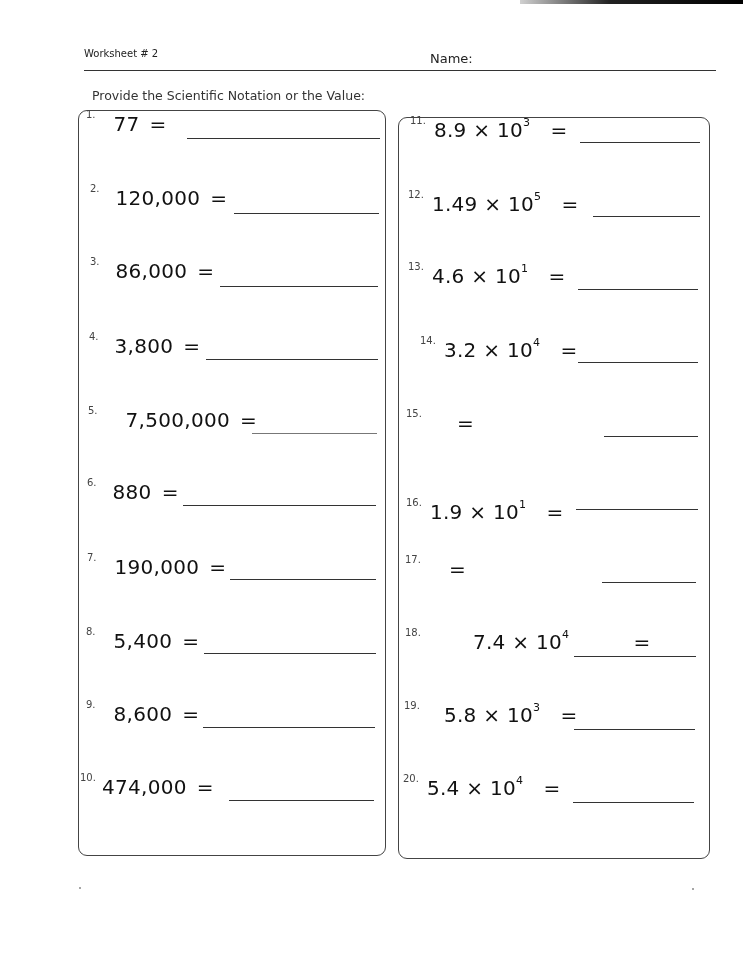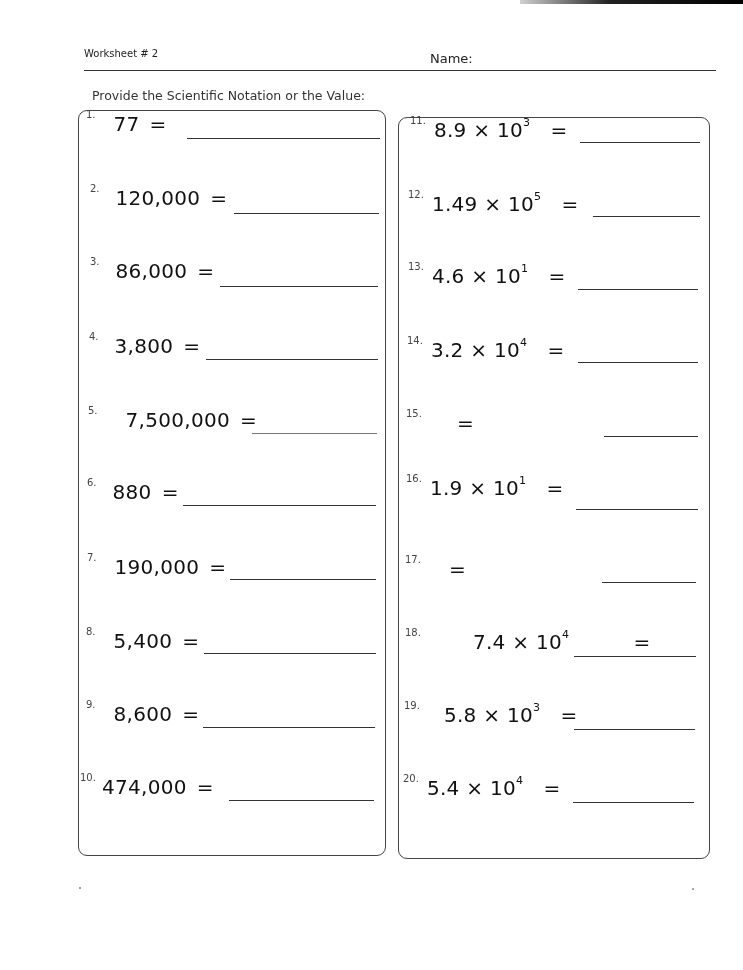--- a/index.html
+++ b/index.html
@@ -136,34 +136,34 @@
 </div>
 <div class="blank" style="left:593px; top:216px; width:107px;"></div>
 
 <div class="problem" style="left:408px; top:264px;">
   <span class="num" style="margin-right:8px">13.</span>
   <span class="expr"><span>4.6</span> <span>×</span> <span>10</span><sup>1</sup></span>
   <span class="eq" style="margin-left:20px">=</span>
 </div>
 <div class="blank" style="left:578px; top:289px; width:120px;"></div>
 
-<div class="problem" style="left:407px; top:338px;">
+<div class="problem" style="left:420px; top:338px;">
   <span class="num" style="margin-right:8px">14.</span>
   <span class="expr"><span>3.2</span> <span>×</span> <span>10</span><sup>4</sup></span>
   <span class="eq" style="margin-left:20px">=</span>
 </div>
 <div class="blank" style="left:578px; top:362px; width:120px;"></div>
 
 <div class="problem" style="left:406px; top:411px;">
   <span class="num" style="margin-right:15px">15.</span>
   <span class="eq" style="margin-left:20px">=</span>
 </div>
 <div class="blank" style="left:604px; top:436px; width:94px;"></div>
 
-<div class="problem" style="left:406px; top:476px;">
+<div class="problem" style="left:406px; top:500px;">
   <span class="num" style="margin-right:8px">16.</span>
   <span class="expr"><span>1.9</span> <span>×</span> <span>10</span><sup>1</sup></span>
   <span class="eq" style="margin-left:20px">=</span>
 </div>
 <div class="blank" style="left:576px; top:509px; width:122px;"></div>
 
 <div class="problem" style="left:405px; top:557px;">
   <span class="num" style="margin-right:8px">17.</span>
   <span class="eq" style="margin-left:20px">=</span>
 </div>

